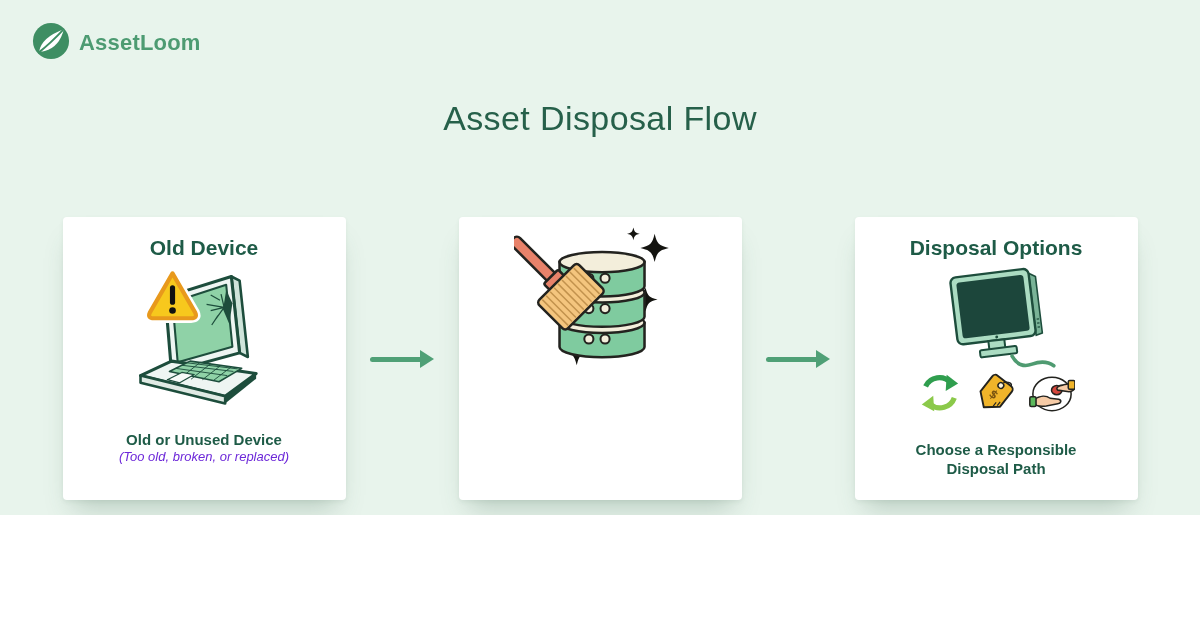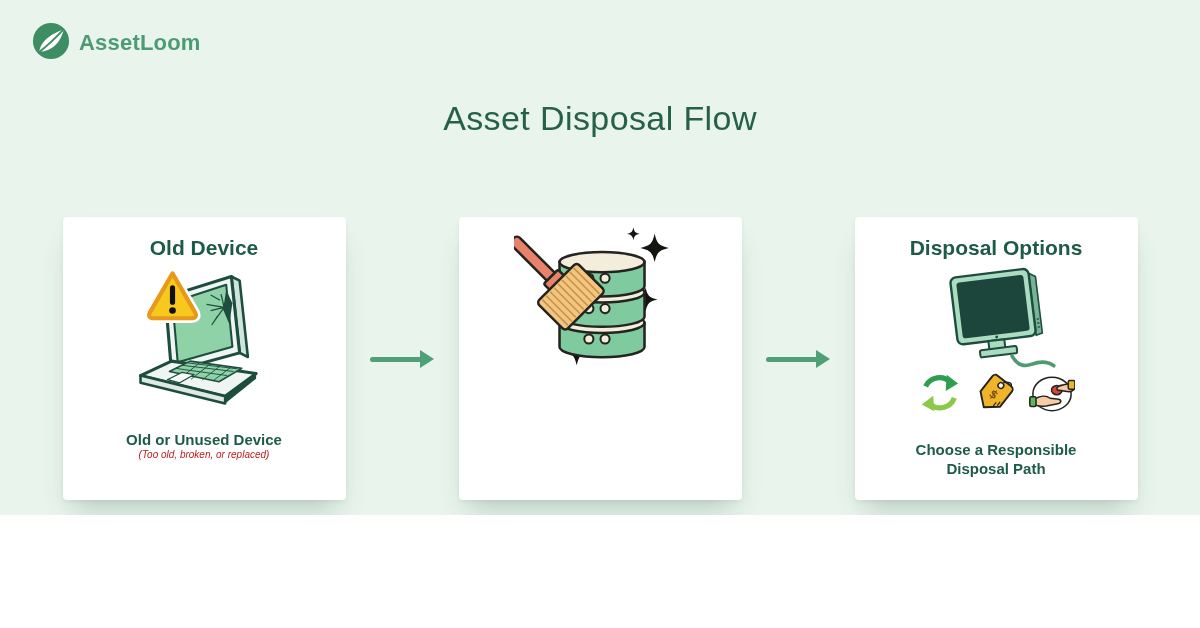--- a/index.html
+++ b/index.html
@@ -22,21 +22,21 @@
   .card {
     width:283px; height:283px; background:#ffffff; border-radius:4px;
     box-shadow:0 18px 26px -10px rgba(60,100,80,.28), 0 2px 4px rgba(60,100,80,.08);
     display:flex; flex-direction:column; align-items:center;
   }
   .card-title { margin-top:19px; font-size:21px; font-weight:700; color:#1e5b47; }
   .card-art { height:158px; margin-top:2px; display:flex; flex-direction:column; align-items:center; justify-content:center; }
   .icon-row { display:flex; gap:12px; align-items:center; margin-top:2px; }
   .card-caption { margin-top:10px; text-align:center; line-height:1.28; }
   .caption-bold { font-size:15px; font-weight:700; color:#1e5b47; }
-  .caption-italic { font-size:10px; font-style:italic; color:#b91c1c; max-width:238px; margin:0 auto; }
+  .caption-italic { font-size:13px; font-style:italic; color:#6d28d9; max-width:238px; margin:0 auto; }
   .caption-italic:empty { display:none; }
   
   .connector { width:113px; display:flex; justify-content:center; align-items:center; }
   .arrow { position:relative; width:64px; height:18px; }
   .arrow .shaft { position:absolute; left:0; top:7px; width:52px; height:5px; background:#4fa076; border-radius:3px; }
   .arrow .head {
     position:absolute; right:0; top:0; width:0; height:0;
     border-top:9px solid transparent; border-bottom:9px solid transparent;
     border-left:14px solid #4fa076;
   }

